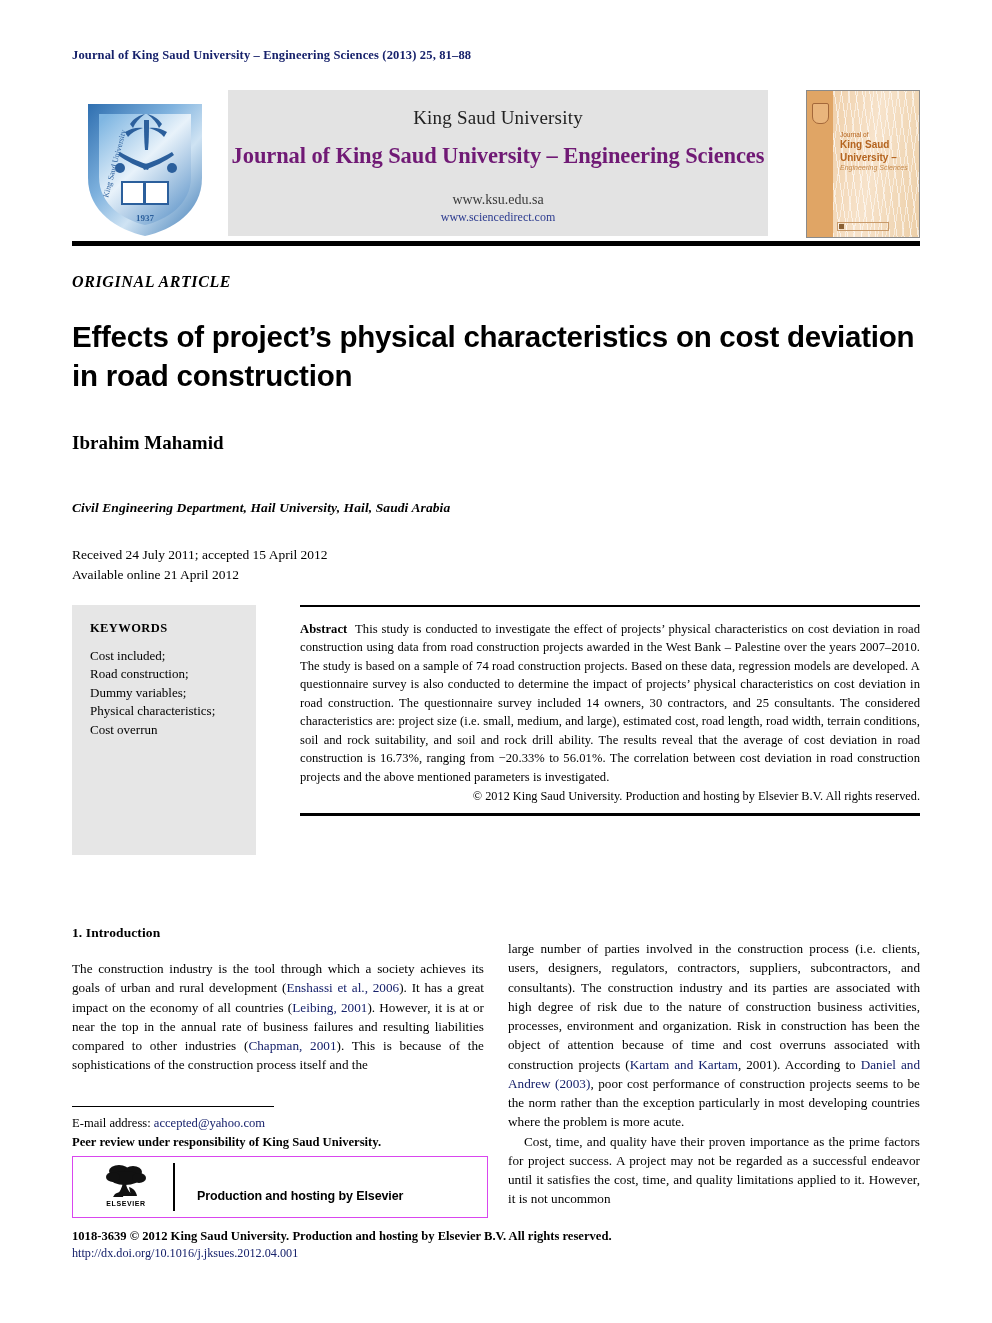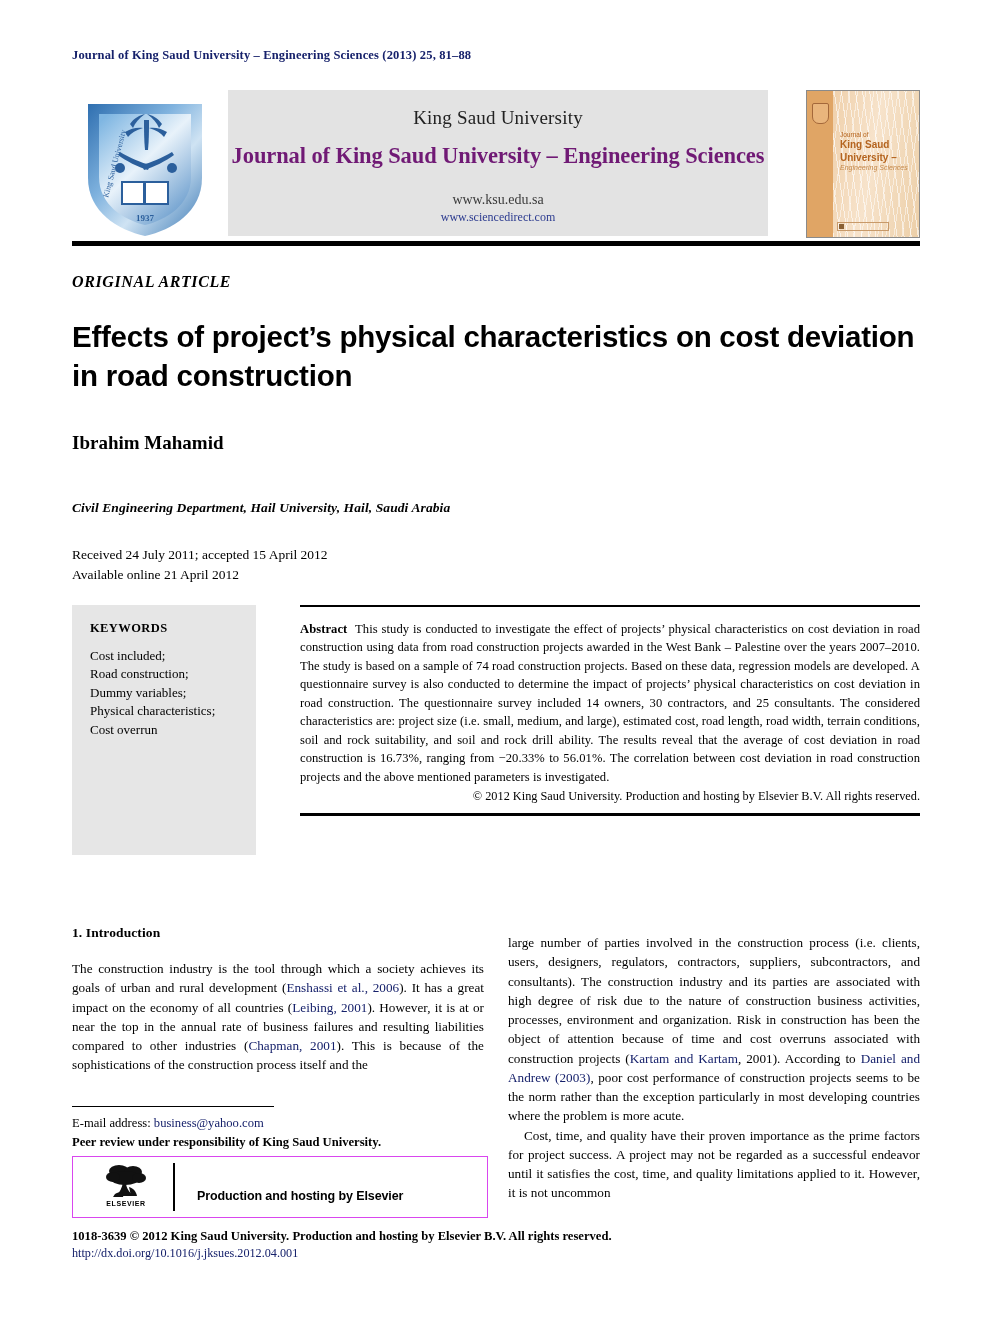--- a/index.html
+++ b/index.html
@@ -282,21 +282,21 @@
     letter-spacing: 0.1px;
   }
   .para {
     margin-top: 18px;
     font-family: "Liberation Serif", serif;
     font-size: 13.2px;
     line-height: 1.46;
     text-align: justify;
     letter-spacing: 0.02px;
   }
-  .para.tight { margin-top: 8px; }
+  .para.tight { margin-top: 14px; }
   .para.indent { text-indent: 16px; margin-top: 0; }
   .ref { color: #16216b; }
 
   
   .foot-rule {
     position: absolute;
     left: 72px;
     top: 1106px;
     width: 202px;
     height: 1px;
@@ -491,21 +491,21 @@
     <div class="sec-head">1. Introduction</div>
     <div class="para"><span>The construction industry is the tool through which a society achieves its goals of urban and rural development (</span><span class="ref">Enshassi et al., 2006</span><span>). It has a great impact on the economy of all countries (</span><span class="ref">Leibing, 2001</span><span>). However, it is at or near the top in the annual rate of business failures and resulting liabilities compared to other industries (</span><span class="ref">Chapman, 2001</span><span>). This is because of the sophistications of the construction process itself and the</span></div>
   </div>
 
   <div class="col-right">
     <div class="para tight"><span>large number of parties involved in the construction process (i.e. clients, users, designers, regulators, contractors, suppliers, subcontractors, and consultants). The construction industry and its parties are associated with high degree of risk due to the nature of construction business activities, processes, environment and organization. Risk in construction has been the object of attention because of time and cost overruns associated with construction projects (</span><span class="ref">Kartam and Kartam</span><span>, 2001). According to </span><span class="ref">Daniel and Andrew (2003)</span><span>, poor cost performance of construction projects seems to be the norm rather than the exception particularly in most developing countries where the problem is more acute.</span></div>
     <div class="para indent">Cost, time, and quality have their proven importance as the prime factors for project success. A project may not be regarded as a successful endeavor until it satisfies the cost, time, and quality limitations applied to it. However, it is not uncommon</div>
   </div>
 
   <div class="foot-rule"></div>
-  <div class="foot-email"><span>E-mail address:</span> <span class="mail">business@yahoo.com</span></div>
+  <div class="foot-email"><span>E-mail address:</span> <span class="mail">accepted@yahoo.com</span></div>
   <div class="foot-peer">Peer review under responsibility of King Saud University.</div>
 
   <div class="elsevier-box">
     <div class="els-logo">
       <svg class="els-tree" viewBox="0 0 46 35">
         <g fill="#111">
           <ellipse cx="16" cy="7" rx="10" ry="6"></ellipse>
           <ellipse cx="30" cy="8" rx="9" ry="6"></ellipse>
           <ellipse cx="22" cy="14" rx="15" ry="7"></ellipse>
           <ellipse cx="10" cy="13" rx="7" ry="5"></ellipse>

